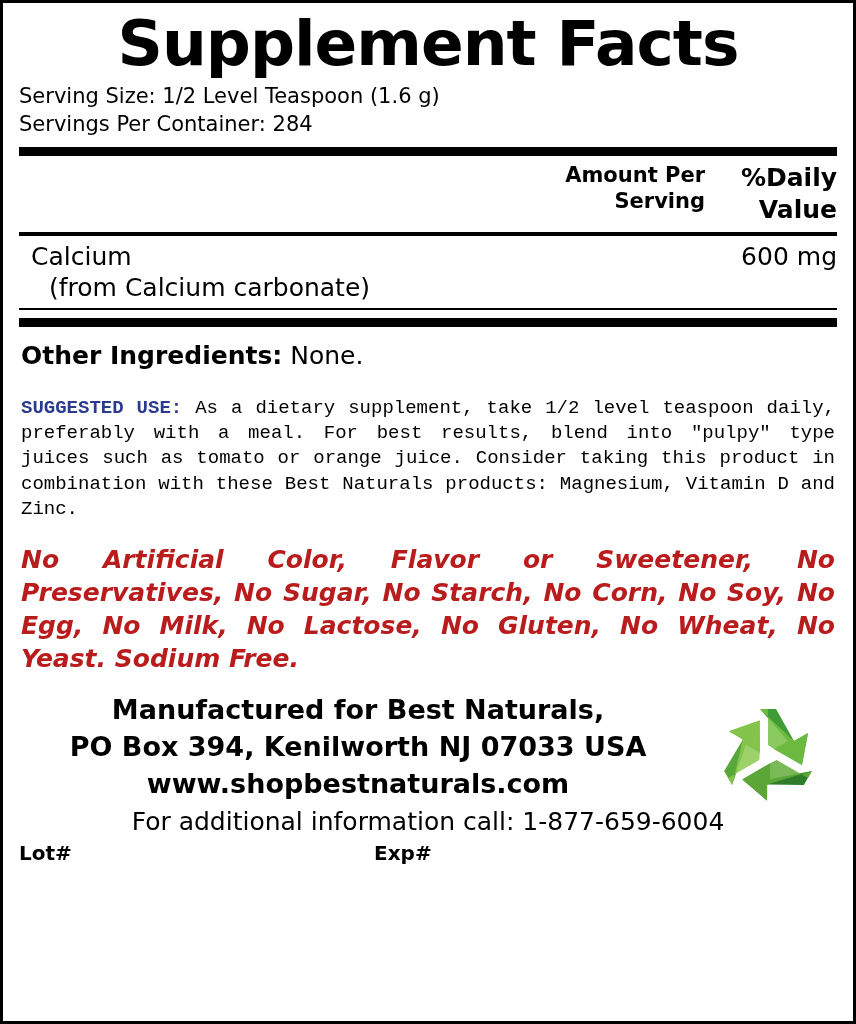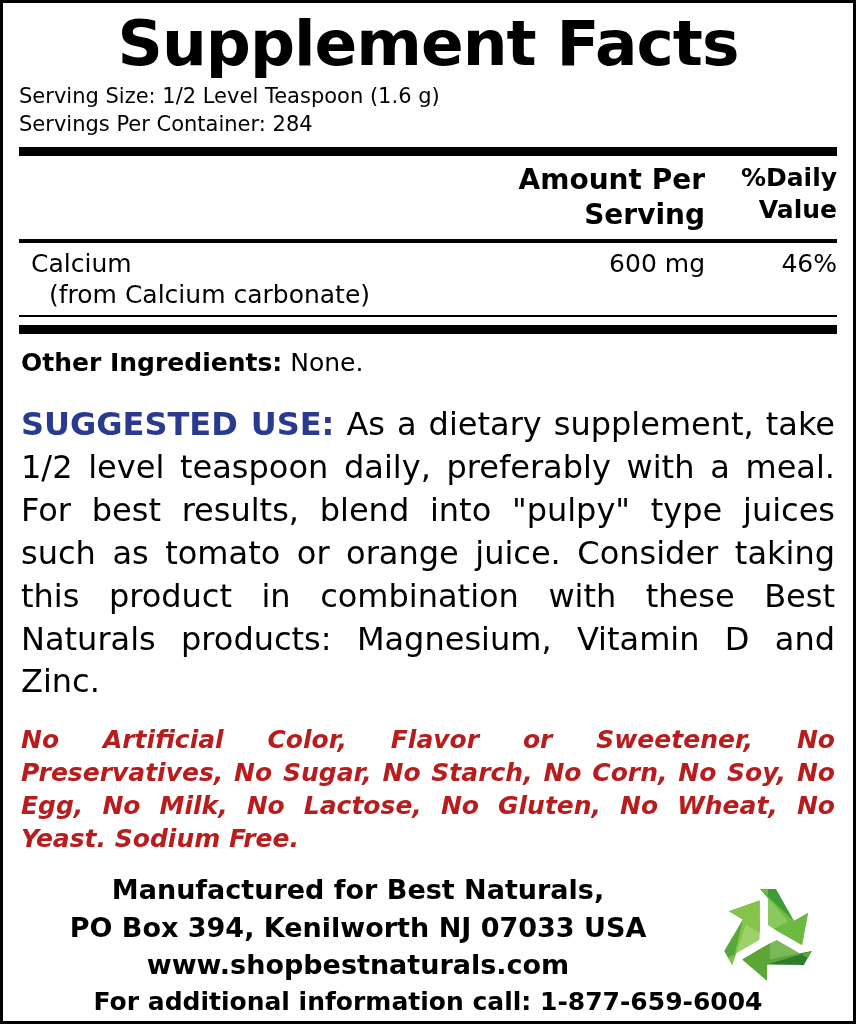--- a/index.html
+++ b/index.html
@@ -50,21 +50,21 @@
   }
   .facts-head {
     display: flex;
     justify-content: flex-end;
     align-items: flex-start;
     padding: 6px 0 6px 0;
   }
   .facts-head .col-amount {
     width: 230px;
     text-align: right;
-    font-size: 28px;
+    font-size: 21px;
     font-weight: bold;
     line-height: 1.28;
   }
   .facts-head .col-dv {
     width: 122px;
     text-align: right;
     font-size: 25px;
     font-weight: bold;
     line-height: 1.28;
     margin-left: 10px;
@@ -97,26 +97,27 @@
   }
   .other-ing {
     font-size: 25px;
     margin-top: 14px;
     padding-left: 2px;
   }
   .other-ing b {
     font-weight: bold;
   }
   .suggested {
-    font-size: 32px;
+    font-size: 19px;
     line-height: 1.34;
     text-align: justify;
     margin-top: 26px;
     padding-left: 2px;
     padding-right: 2px;
+    font-family: Liberation Mono, monospace;
   }
   .suggested .su-head {
     color: #2a3b8f;
     font-weight: bold;
   }
   .free-claims {
     font-size: 25px;
     line-height: 1.32;
     color: #b91c1c;
     font-style: italic;
@@ -133,21 +134,21 @@
   .footer-center {
     text-align: center;
     font-size: 27px;
     font-weight: bold;
     line-height: 1.38;
     padding-right: 140px;
   }
   .footer-call {
     text-align: center;
     font-size: 25px;
-    font-weight: bold;
+    font-weight: normal;
     line-height: 1.38;
     margin-top: 2px;
   }
   .lot-row {
     display: flex;
     font-size: 20px;
     font-weight: bold;
     margin-top: 2px;
   }
   .lot-row .lot {
@@ -182,21 +183,20 @@
       <div>%Daily</div>
       <div>Value</div>
     </div>
   </div>
 
   <div class="rule-med"></div>
 
   <div class="nutrient-row">
     <div class="nutrient-name">Calcium</div>
     <div class="nutrient-amount">600 mg</div>
-    <div class="nutrient-dv">46%</div>
   </div>
   <div class="nutrient-sub">(from Calcium carbonate)</div>
 
   <div class="rule-thin"></div>
   <div class="rule-thick"></div>
 
   <div class="other-ing">
     <b>Other Ingredients:</b>
     <span>None.</span>
   </div>

